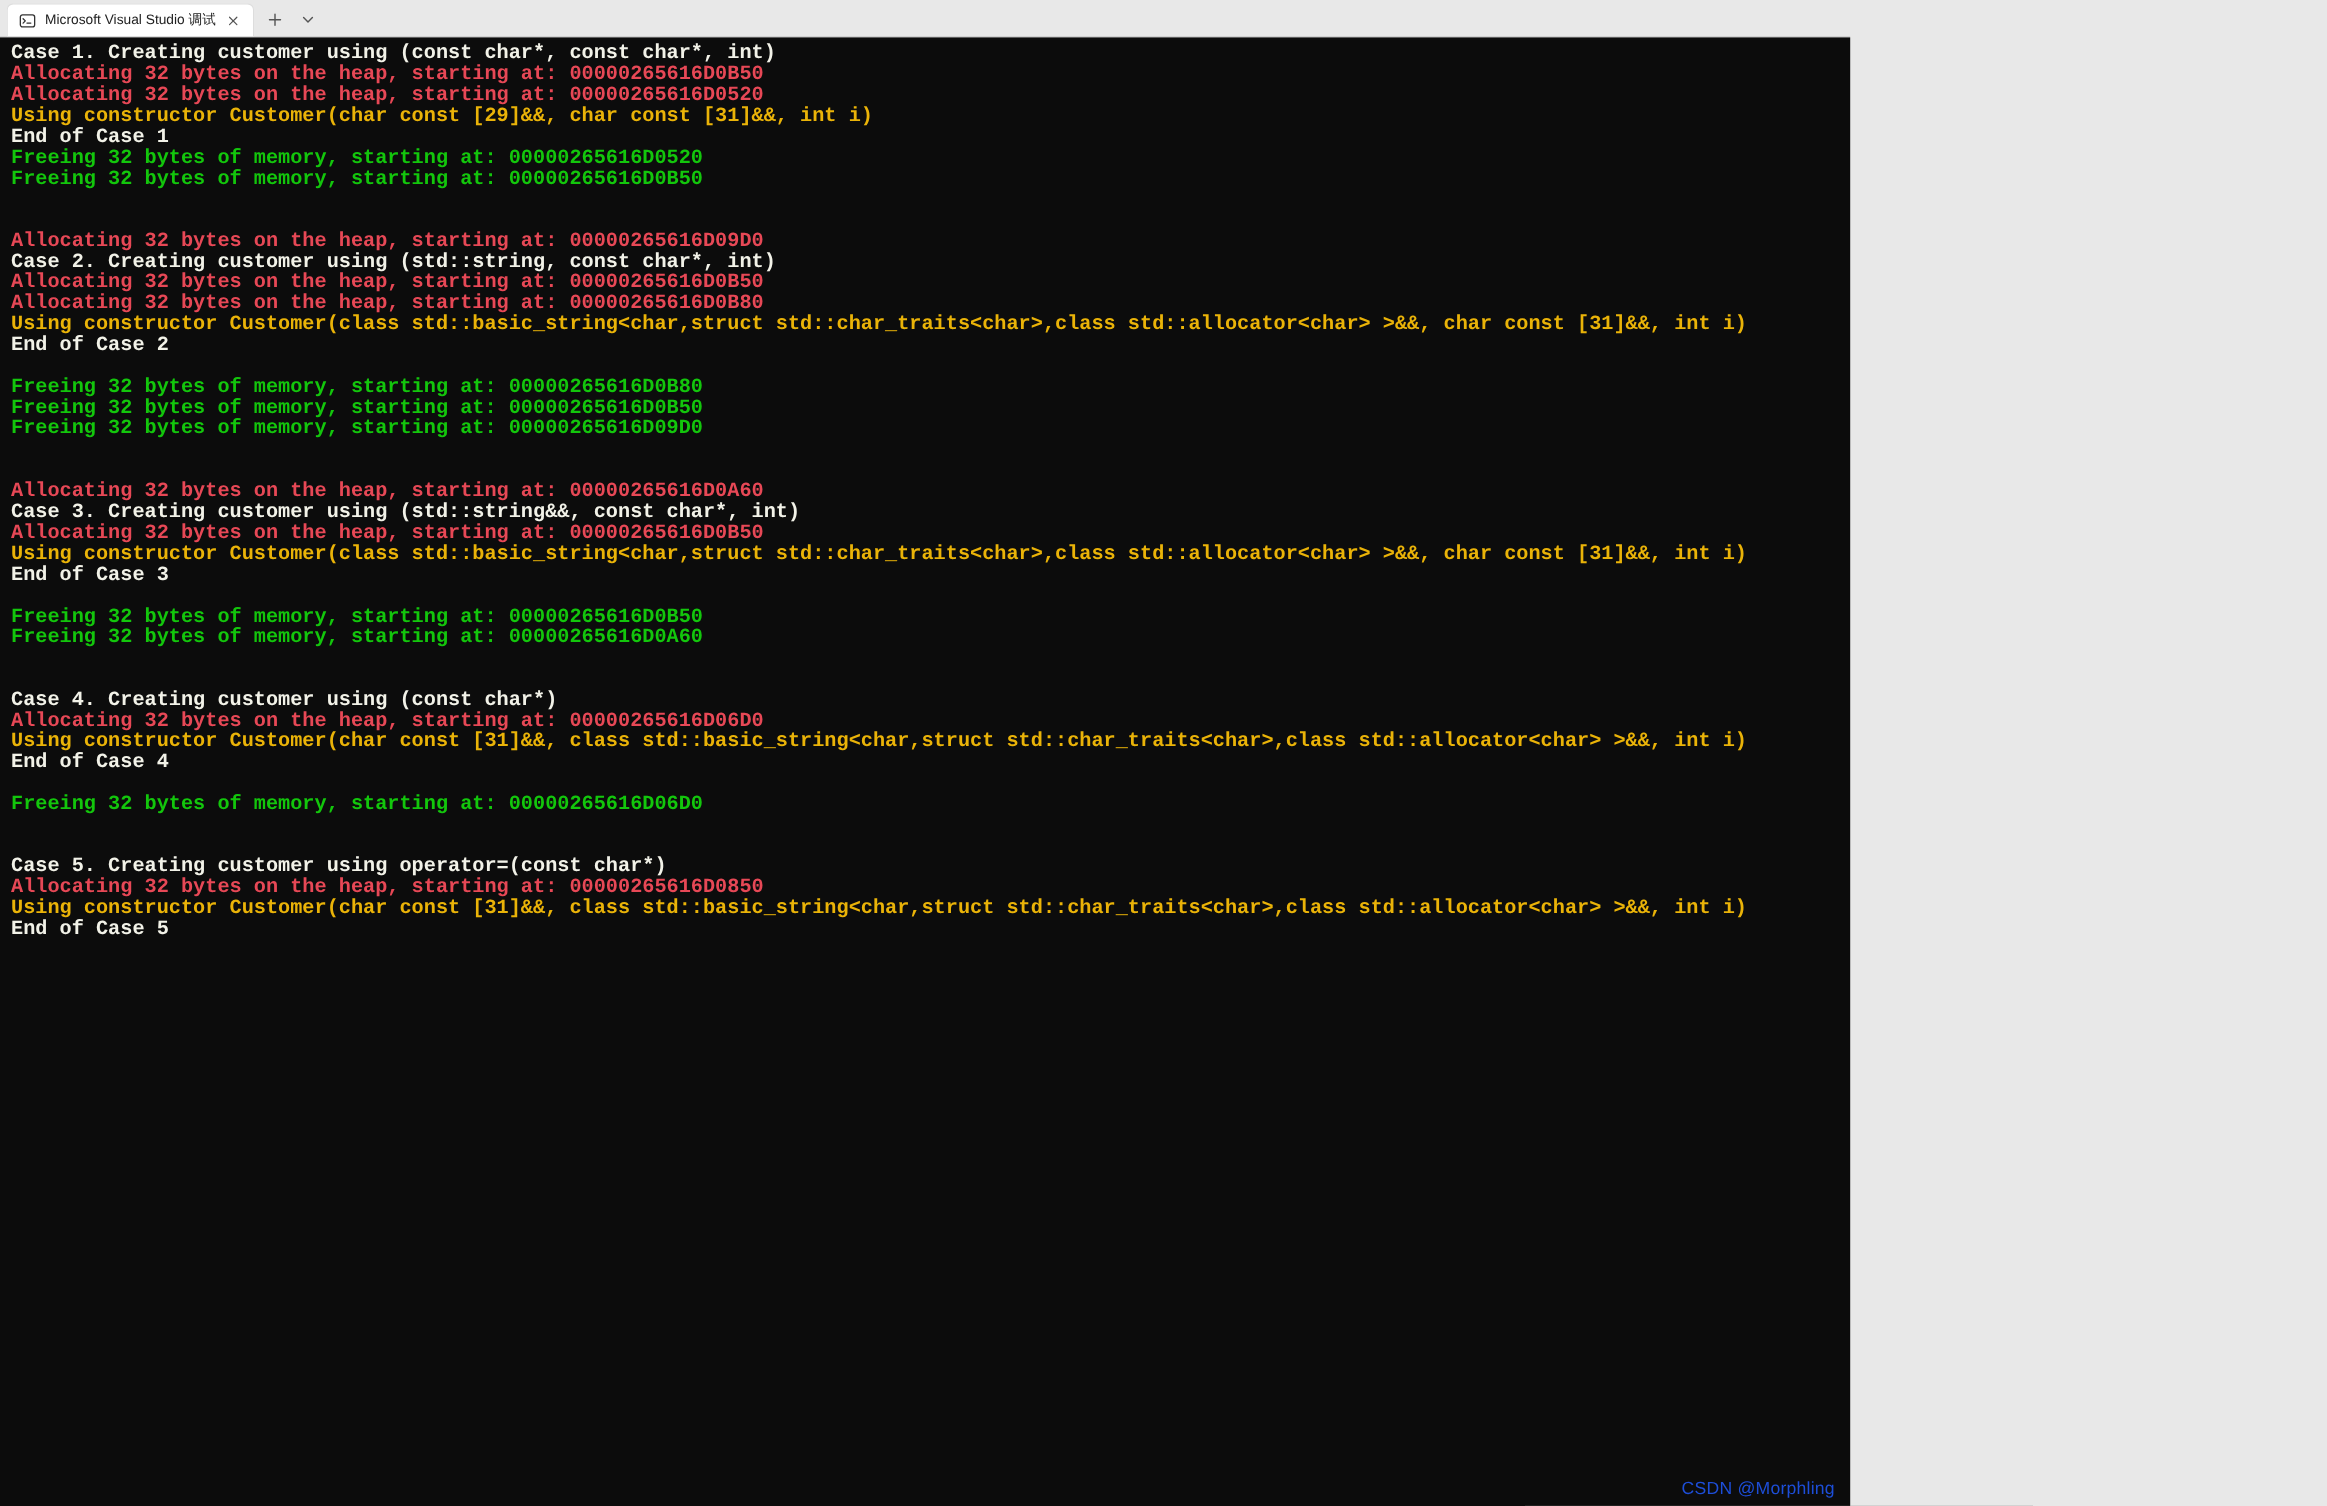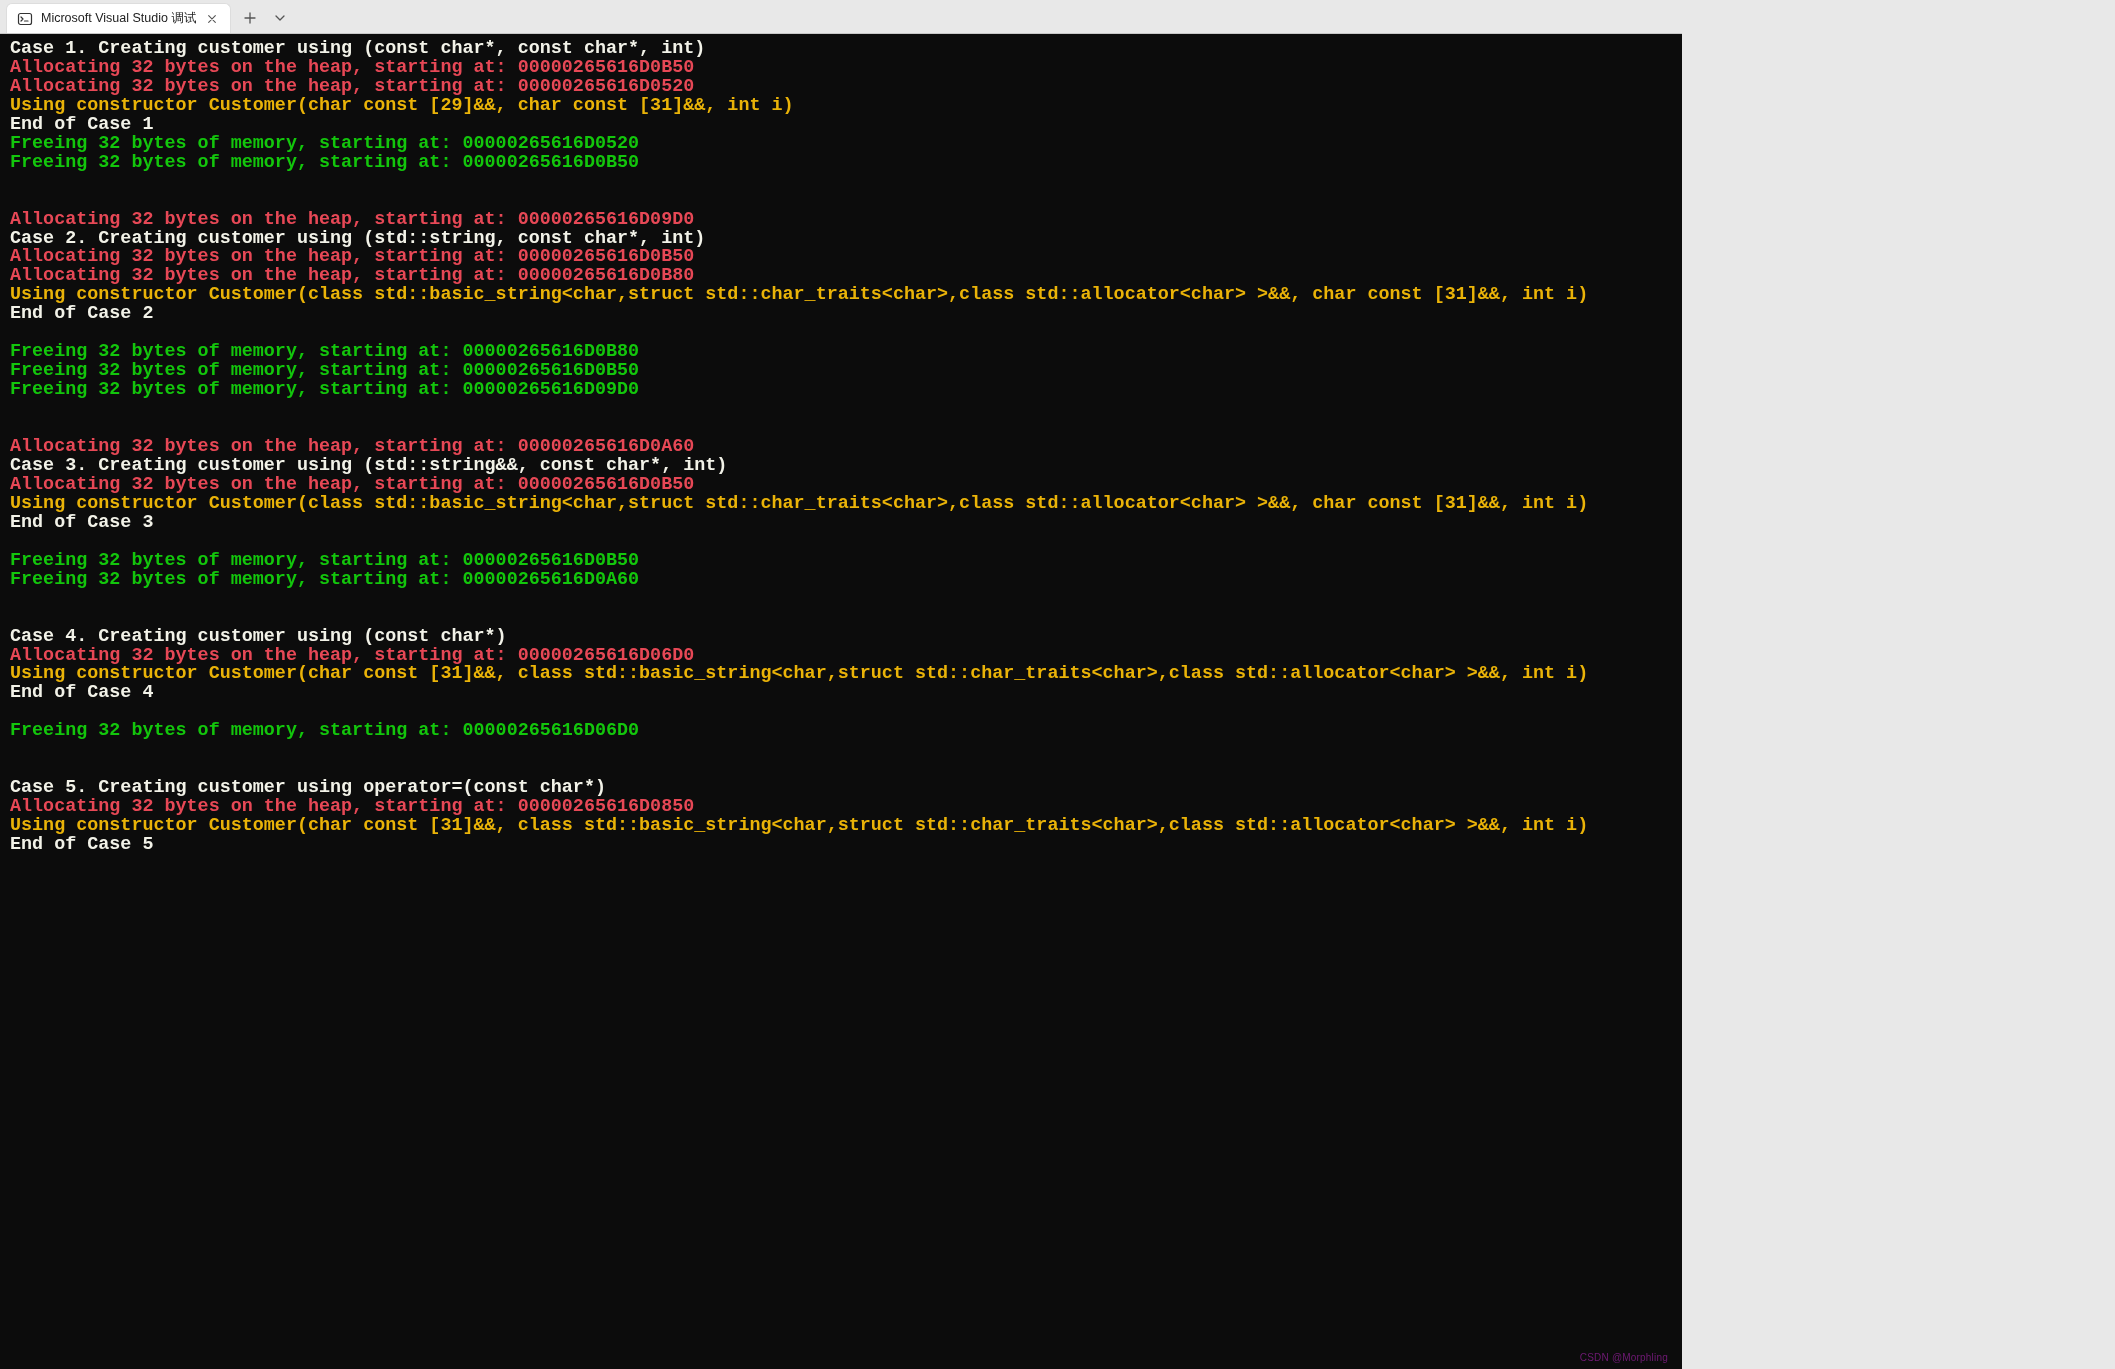--- a/index.html
+++ b/index.html
@@ -77,22 +77,22 @@
   .terminal .line { display: block; min-height: 1.03em; }
   .c-white   { color: #f2f2e8; font-family: Liberation Mono, monospace; }
   .c-red     { color: #e74856; }
   .c-magenta { color: #eab308; }
   .c-green   { color: #13c60c; }
 
   .watermark {
     position: absolute;
     right: 14px;
     bottom: 6px;
-    color: #701a75;
-    font-size: 10px;
+    color: #1d4ed8;
+    font-size: 16px;
     font-family: Arial, sans-serif;
     letter-spacing: .2px;
     pointer-events: none;
   }
 </style>
 </head>
 <body>
 
 <div class="window">
 

